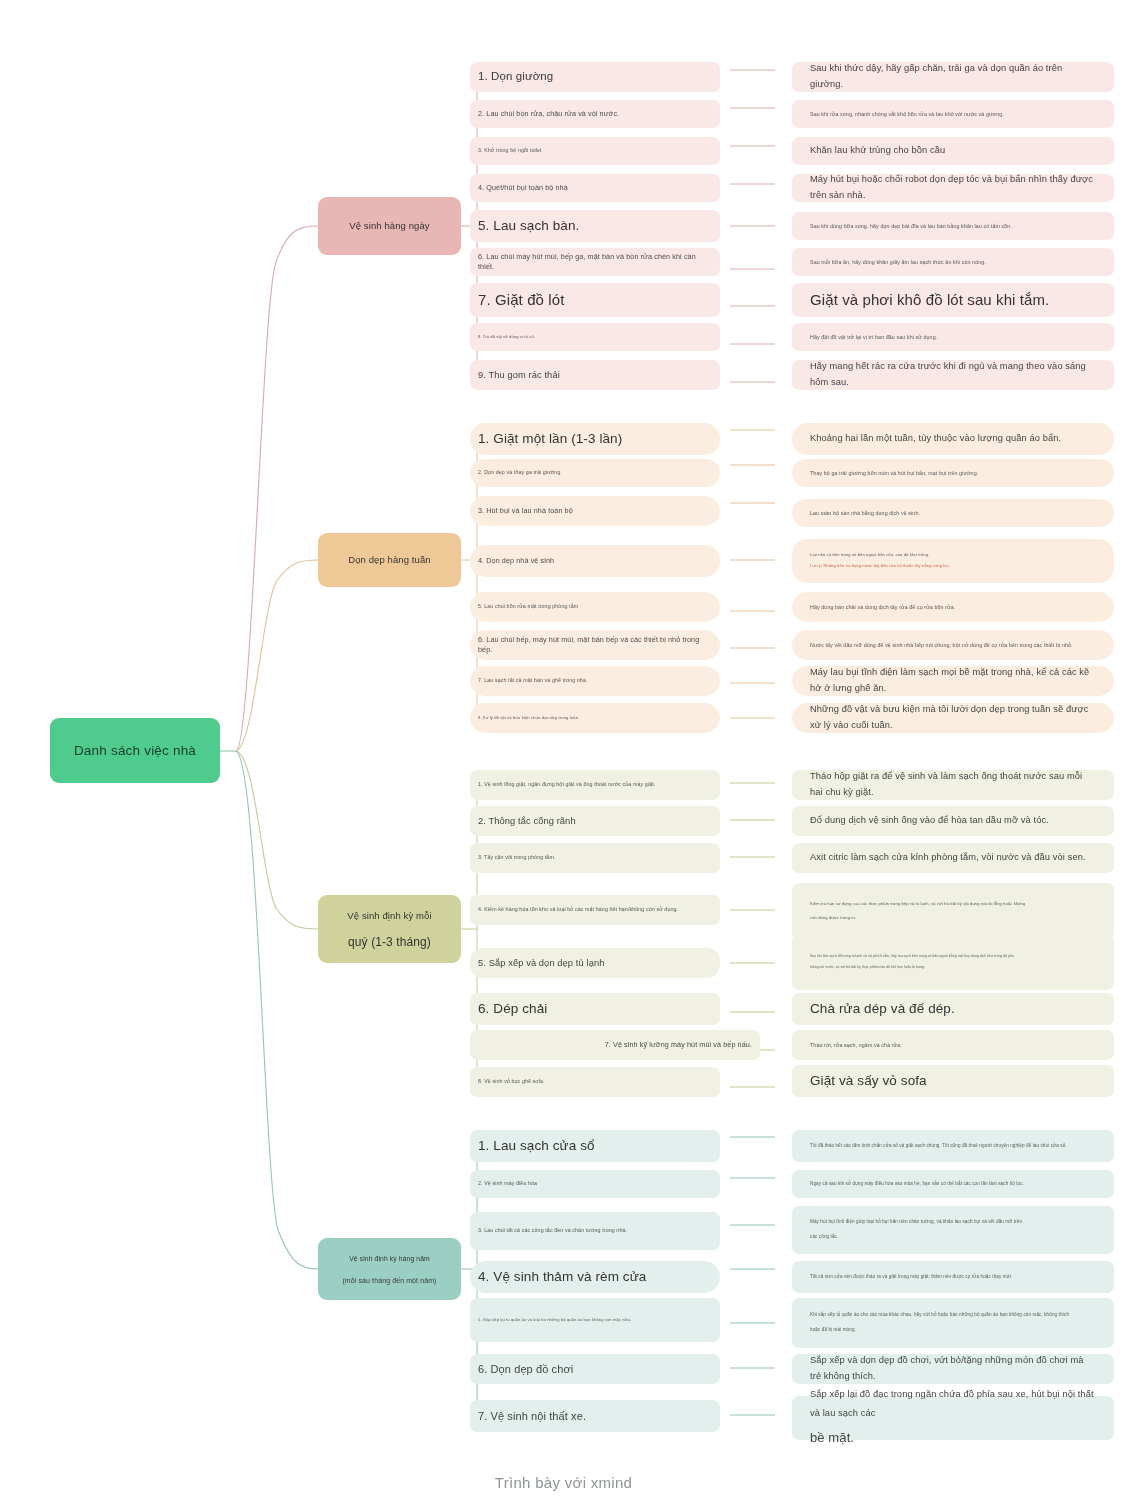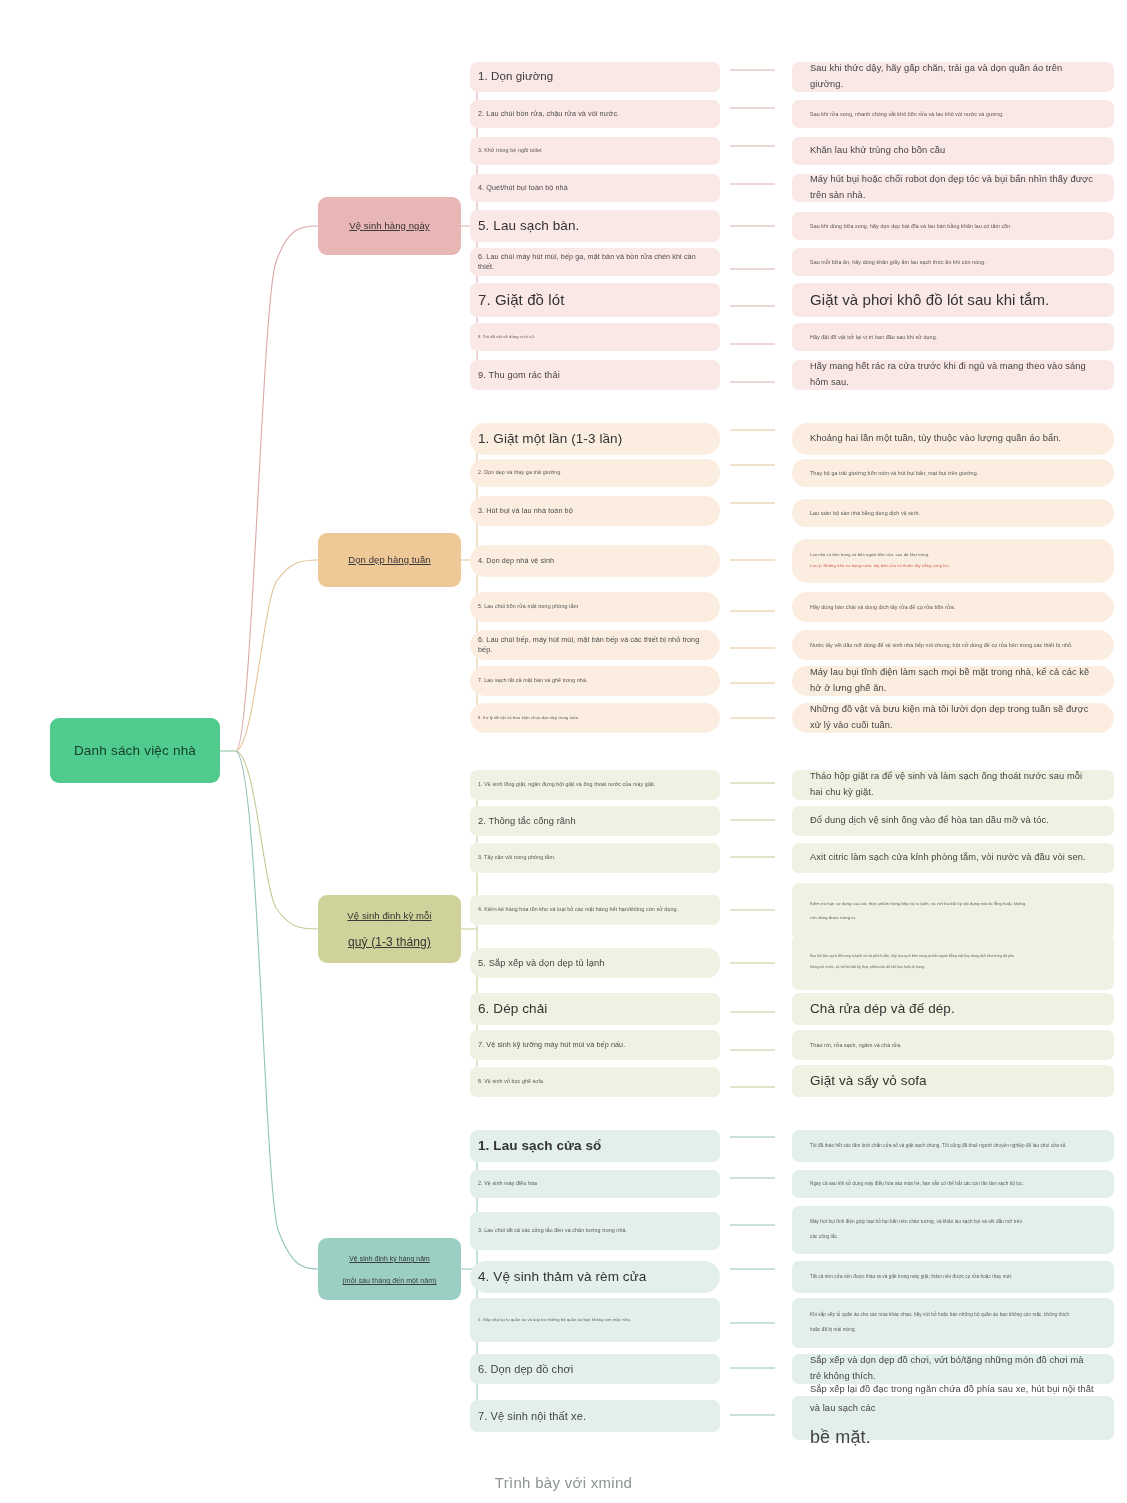--- a/index.html
+++ b/index.html
@@ -24,21 +24,20 @@
     display:flex; align-items:center; justify-content:center;
     font-size:13.5px; color:#17402c; letter-spacing:.2px;
   }
 
   
   .branch {
     position:absolute;
     border-radius:9px;
     display:flex; flex-direction:column; align-items:center; justify-content:center;
     padding:6px 4px;
-    text-decoration:underline;
   }
   .branch .b-title { font-size:9.5px; color:#333; letter-spacing:.1px; line-height:1.5; }
   .branch .b-sub   { font-size:12px; color:#333; margin-top:11px; letter-spacing:.1px; }
   .branch .b-sub.small { font-size:7px; margin-top:13px; color:#3a3a3a; }
 
   #branch-1 { left:318px; top:197px; width:143px; height:58px; background:#E8B6B4; }
   #branch-2 { left:318px; top:533px; width:143px; height:54px; background:#EFC898; }
   #branch-3 { left:318px; top:895px; width:143px; height:68px; background:#CFD29A; }
   #branch-4 { left:318px; top:1238px; width:143px; height:62px; background:#9CCFC4; }
 
@@ -353,21 +352,21 @@
       <span>loãng với nước, và vứt bỏ bất kỳ thực phẩm nào đã hết hạn hoặc bị hỏng.</span>
       </div>
 
     <div class="topic fs-xl" style="top:993px;width:250px;height:32px;">
       <span>6. Dép chải</span>
       </div>
     <div class="note fs-xl" style="top:993px;width:322px;height:32px;">
       <span>Chà rửa dép và đế dép.</span>
       </div>
 
-    <div class="topic fs-sm" style="top:1030px;width:250px;height:30px;">
+    <div class="topic fs-sm" style="top:1030px;width:290px;height:30px;justify-content:flex-end;">
       <span>7. Vệ sinh kỹ lưỡng máy hút mùi và bếp nấu.</span>
       </div>
     <div class="note fs-xs" style="top:1030px;width:322px;height:30px;">
       <span>Tháo rời, rửa sạch, ngâm và chà rửa.</span>
       </div>
 
     <div class="topic fs-xs" style="top:1067px;width:250px;height:30px;">
       <span>8. Vệ sinh vỏ bọc ghế sofa</span>
       </div>
     <div class="note fs-xl" style="top:1065px;width:322px;height:32px;">
@@ -393,21 +392,21 @@
       <path d="M22,290 C22,292 26,294 34,294 L40,294" stroke="#93c4ba" stroke-width="1" fill="none"></path>
       <path d="M275,12 L320,12" stroke="#93c4ba" stroke-width="1" fill="none"></path>
       <path d="M275,53 L320,53" stroke="#93c4ba" stroke-width="1" fill="none"></path>
       <path d="M275,100 L320,100" stroke="#93c4ba" stroke-width="1" fill="none"></path>
       <path d="M275,144 L320,144" stroke="#93c4ba" stroke-width="1" fill="none"></path>
       <path d="M275,198 L320,198" stroke="#93c4ba" stroke-width="1" fill="none"></path>
       <path d="M275,243 L320,243" stroke="#93c4ba" stroke-width="1" fill="none"></path>
       <path d="M275,290 L320,290" stroke="#93c4ba" stroke-width="1" fill="none"></path>
     </svg>
 
-    <div class="topic fs-xl" style="top:1130px;width:250px;height:32px;font-weight:bold;">
+    <div class="topic fs-xl" style="top:1130px;width:250px;height:32px;">
       <span>1. Lau sạch cửa sổ</span>
       </div>
     <div class="note fs-xxs" style="top:1130px;width:322px;height:32px;font-size:4.6px;">
       <span>Tôi đã tháo hết các tấm lưới chắn cửa sổ và giặt sạch chúng. Tôi cũng đã thuê người chuyên nghiệp để lau chùi cửa sổ.</span>
       </div>
 
     <div class="topic fs-xs" style="top:1170px;width:250px;height:28px;">
       <span>2. Vệ sinh máy điều hòa</span>
       </div>
     <div class="note fs-xxs" style="top:1170px;width:322px;height:28px;font-size:4.6px;">
@@ -442,21 +441,21 @@
       </div>
     <div class="note fs-md" style="top:1354px;width:322px;height:30px;">
       <span>Sắp xếp và dọn dẹp đồ chơi, vứt bỏ/tặng những món đồ chơi mà trẻ không thích.</span>
       </div>
 
     <div class="topic fs-md" style="top:1400px;width:250px;height:32px;font-size:11px;">
       <span>7. Vệ sinh nội thất xe.</span>
       </div>
     <div class="note fs-md" style="top:1396px;width:322px;height:44px;line-height:2.1;">
       <span>Sắp xếp lại đồ đạc trong ngăn chứa đồ phía sau xe, hút bụi nội thất và lau sạch các</span>
-      <span style="font-size:18px">bề mặt.</span>
+      <span style="font-size:13px">bề mặt.</span>
       </div>
   </div>
 
   <div class="footer">
     <span>Trình bày với xmind</span>
   </div>
 
 </div>
 
 </body></html>

